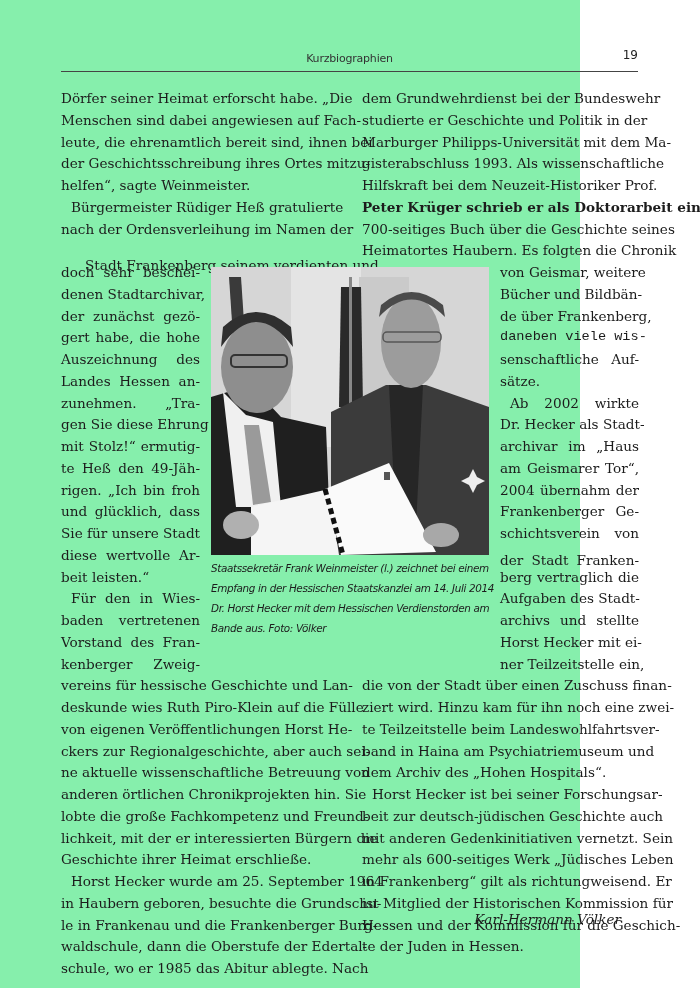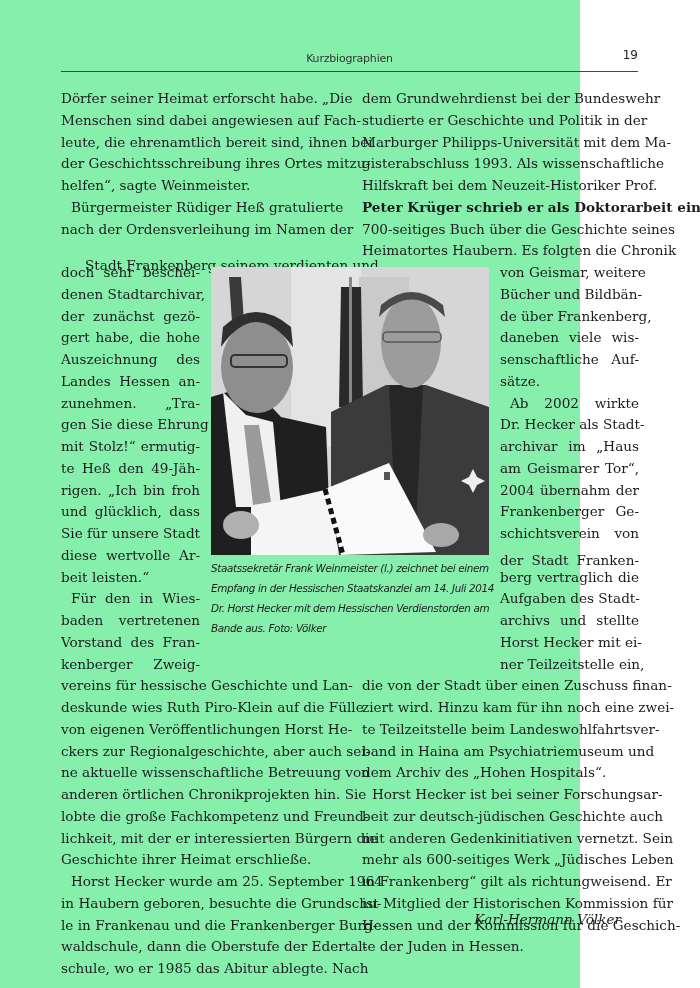--- a/index.html
+++ b/index.html
@@ -93,21 +93,21 @@
       <div class="line col-right" style="top: 152.25px;">gisterabschluss 1993. Als wissenschaftliche</div>
       <div class="line col-right" style="top: 174px;">Hilfskraft bei dem Neuzeit-Historiker Prof.</div>
       <div class="line col-right" style="top: 195.75px; font-weight: bold;">Peter Krüger schrieb er als Doktorarbeit ein</div>
       <div class="line col-right" style="top: 217.5px;">700-seitiges Buch über die Geschichte seines</div>
       <div class="line col-right" style="top: 239.25px;">Heimatortes Haubern. Es folgten die Chronik</div>
     </div>
   <div id="right-narrow">
       <div class="line narrow-right" style="top: 261px;">von Geismar, weitere</div>
       <div class="line narrow-right" style="top: 282.75px;">Bücher und Bildbän-</div>
       <div class="line narrow-right" style="top: 304.5px;">de über Frankenberg,</div>
-      <div class="line narrow-right" style="top: 326.25px;">daneben viele wis-</div>
+      <div class="line narrow-right" style="top: 326.25px; font-family: Liberation Mono, monospace;">daneben viele wis-</div>
       <div class="line narrow-right" style="top: 348px;">senschaftliche Auf-</div>
       <div class="line narrow-right last" style="top: 369.75px;">sätze.</div>
       <div class="line narrow-right" style="top: 391.5px; padding-left: 10px; box-sizing: border-box;">Ab 2002 wirkte</div>
       <div class="line narrow-right" style="top: 413.25px;">Dr. Hecker als Stadt-</div>
       <div class="line narrow-right" style="top: 435px;">archivar im „Haus</div>
       <div class="line narrow-right" style="top: 456.75px;">am Geismarer Tor“,</div>
       <div class="line narrow-right" style="top: 478.5px;">2004 übernahm der</div>
       <div class="line narrow-right" style="top: 500.25px;">Frankenberger Ge-</div>
       <div class="line narrow-right" style="top: 522px;">schichtsverein von</div>
       <div class="line narrow-right" style="top: 549px;">der Stadt Franken-</div>

